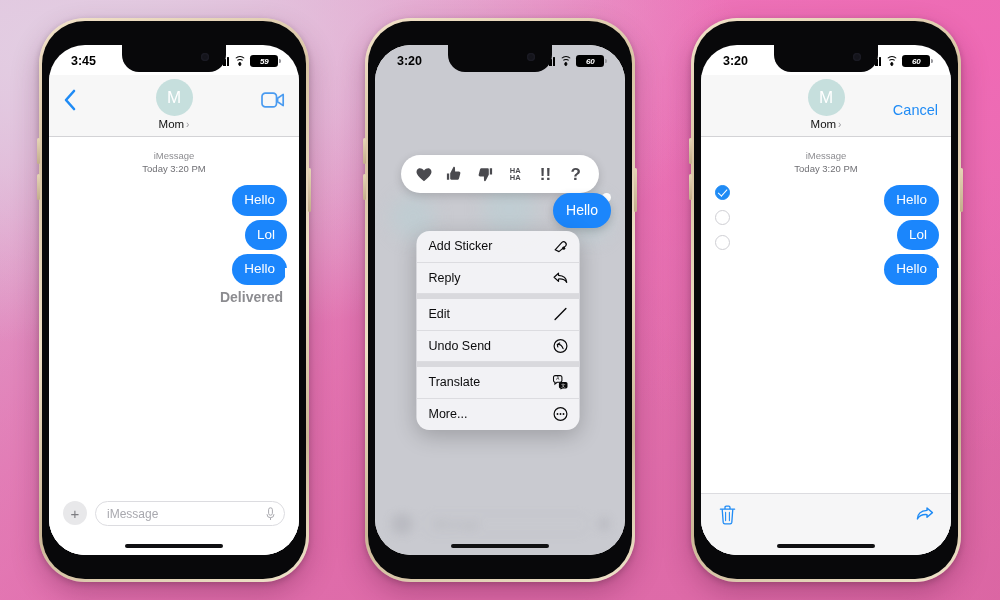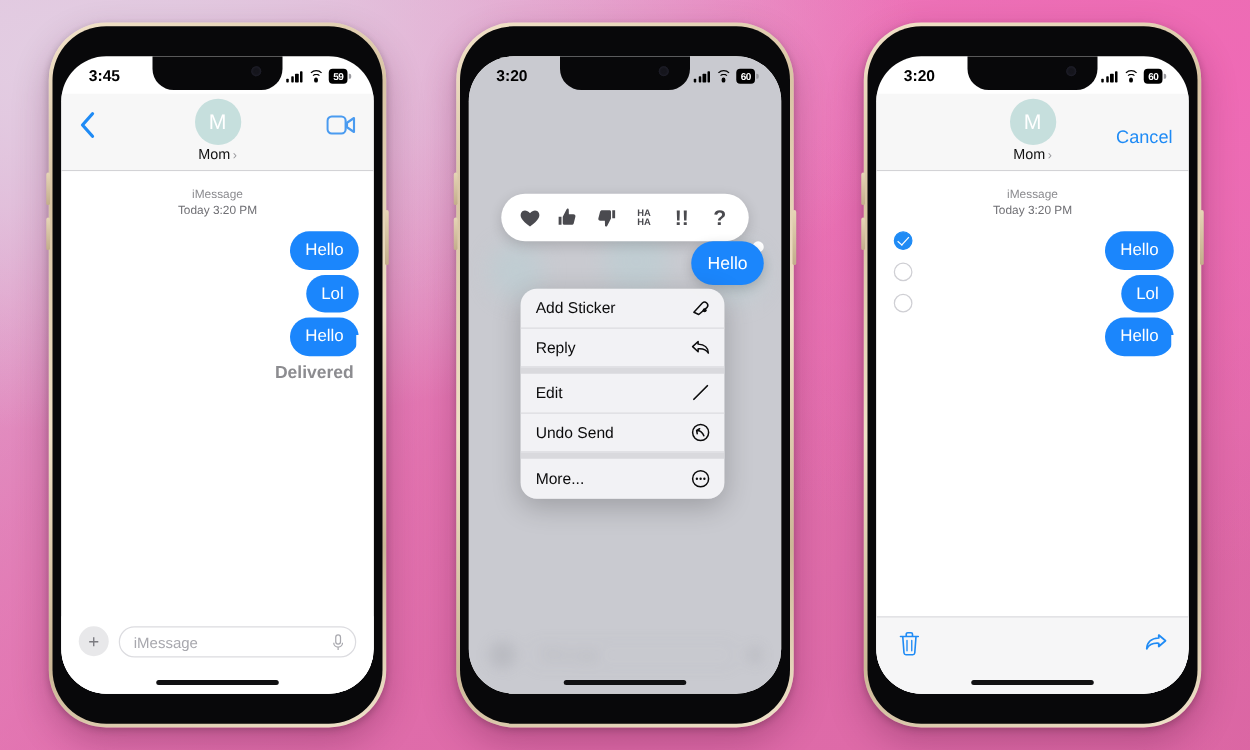--- a/index.html
+++ b/index.html
@@ -96,25 +96,26 @@
   .wifi span:nth-child(1){ width:13px; height:13px; top:0; }
   .wifi span:nth-child(2){ width:8px;  height:8px;  top:2.6px; }
   .wifi span:nth-child(3){
     width:3.4px; height:3.4px; top:6.4px; border-radius:50%;
     background:#000; border-color:#000;
   }
   .batt {
     display: flex; align-items: center;
   }
   .batt-body {
-    width: 15px; height: 11.5px; border-radius: 3.2px;
+    width: 28px; height: 11.5px; border-radius: 3.2px;
     background: #000; color: #fff;
     font-size: 8px; font-weight: bold;
     display: flex; align-items: center; justify-content: center;
     letter-spacing: -.3px;
+    font-style: italic;
   }
   .batt-cap {
     width: 1.8px; height: 4.5px; border-radius: 0 1.5px 1.5px 0;
     background: #9a9a9f; margin-left: 1px;
   }
 
   
   .navbar {
     position: relative;
     background: #f7f7f7;
@@ -531,20 +532,31 @@
           <div class="ctx-item">
             <span>Undo Send</span>
             <span class="ctx-ico">
               <svg viewBox="0 0 16 16">
                   <circle cx="8" cy="8" r="6.4" fill="none" stroke="#0b0b0c" stroke-width="1.2"></circle>
                   <path d="M10.6 10.6 C9.6 7.6 7 6 4.8 6.4 M4.8 6.4 l2.4-1.4 M4.8 6.4 l.5 2.6" fill="none" stroke="#0b0b0c" stroke-width="1.2" stroke-linecap="round"></path>
                 </svg>
             </span>
           </div>
           <div class="ctx-item ctx-sep"></div>
+          <div class="ctx-item">
+            <span>Translate</span>
+            <span class="ctx-ico">
+              <svg viewBox="0 0 16 16">
+                <path d="M1 3.2 a1.6 1.6 0 0 1 1.6-1.6 h5.2 a1.6 1.6 0 0 1 1.6 1.6 v3.4 a1.6 1.6 0 0 1 -1.6 1.6 H4.6 L2.4 10 V8.2 a1.6 1.6 0 0 1 -1.4-1.6 Z" fill="none" stroke="#0b0b0c" stroke-width="1.1"></path>
+                <text x="5.2" y="6.4" font-size="4.6" text-anchor="middle" fill="#0b0b0c" font-family="sans-serif">A</text>
+                <path d="M6.4 9.6 a1.6 1.6 0 0 1 1.6-1.6 h5.4 a1.6 1.6 0 0 1 1.6 1.6 v3.2 a1.6 1.6 0 0 1 -1.6 1.6 h-3.2 L8 15.6 V14.4 a1.6 1.6 0 0 1 -1.6-1.6 Z" fill="#0b0b0c"></path>
+                <text x="10.8" y="12.8" font-size="4.6" text-anchor="middle" fill="#ffffff" font-family="sans-serif">文</text>
+              </svg>
+            </span>
+          </div>
           <div class="ctx-item">
             <span>More...</span>
             <span class="ctx-ico">
               <svg viewBox="0 0 16 16">
                   <circle cx="8" cy="8" r="6.4" fill="none" stroke="#0b0b0c" stroke-width="1.2"></circle>
                   <circle cx="5" cy="8" r=".95" fill="#0b0b0c"></circle>
                   <circle cx="8" cy="8" r=".95" fill="#0b0b0c"></circle>
                   <circle cx="11" cy="8" r=".95" fill="#0b0b0c"></circle>
                 </svg>
             </span>

